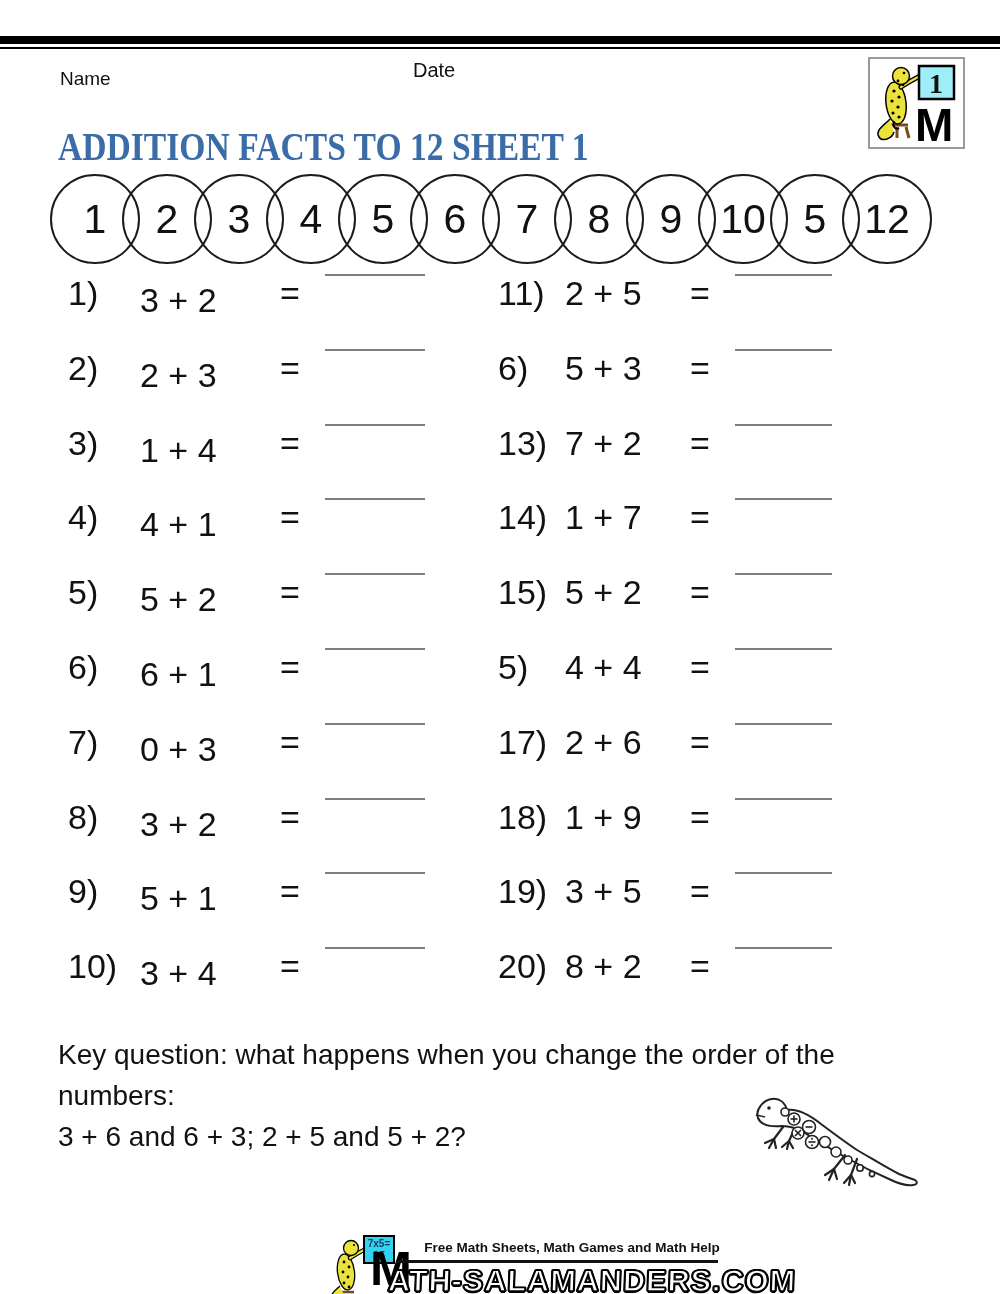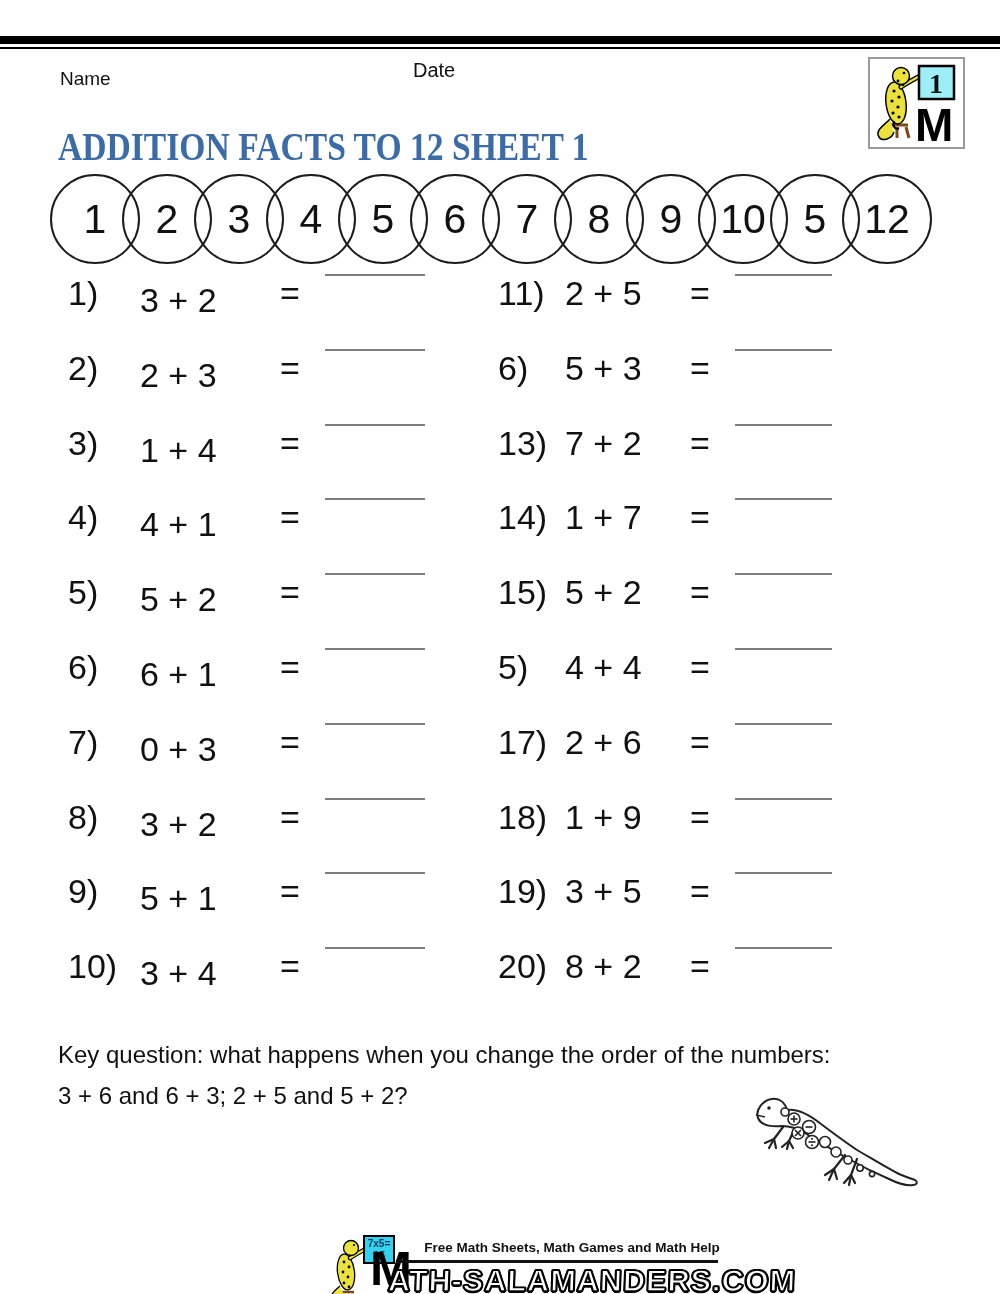--- a/index.html
+++ b/index.html
@@ -36,21 +36,21 @@
   .col-right{left:498px;text-decoration:underline;}
   .prow{position:relative;height:74.8px;}
   .prow span{position:absolute;top:14px;font-size:34px;white-space:nowrap;}
   .col-left .plabel{left:18px;}  .col-left .pexpr{left:90px;margin-top:7px;}  .col-left .peq{left:230px;}
   .col-right .plabel{left:0px;}  .col-right .pexpr{left:67px;} .col-right .peq{left:192px;}
   .pline{position:absolute;bottom:2px;height:0;border-bottom:2px solid #7e7e7e;}
   .col-left .pline{left:275px;width:100px;}
   .col-right .pline{left:237px;width:97px;}
 
   
-  .keyq{position:absolute;left:58px;top:1034px;width:900px;font-size:24px;line-height:41px;}
+  .keyq{position:absolute;left:58px;top:1034px;width:900px;font-size:28px;line-height:41px;}
 
   
   .gecko{position:absolute;left:748px;top:1090px;}
 
   
   .footer{position:absolute;left:328px;top:1198px;width:400px;height:85px;margin-top:34px;}
   .footer-sala{position:absolute;left:0;top:2px;}
   .footer-m{position:absolute;left:43px;top:13px;font-size:48px;font-weight:bold;
             line-height:48px;color:#000;transform:scaleX(1.05);}
   .footer-tagline{position:absolute;left:90px;top:8px;width:308px;text-align:center;

